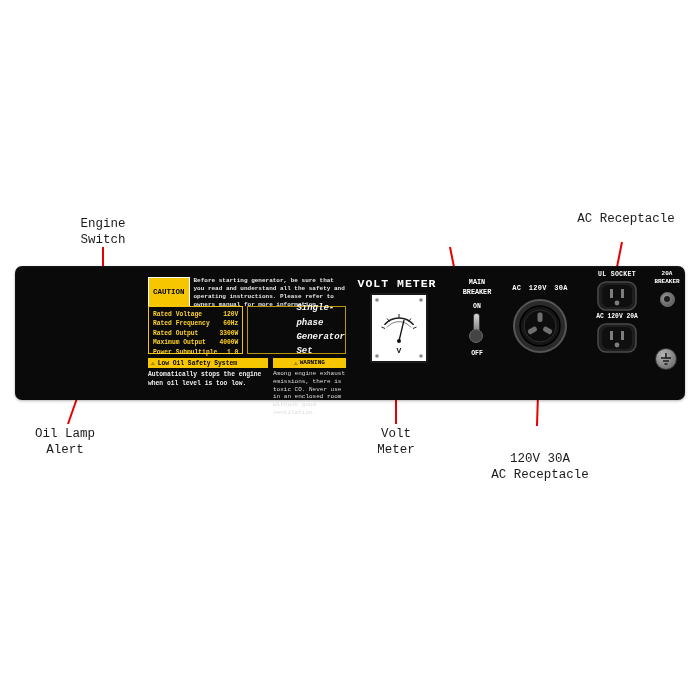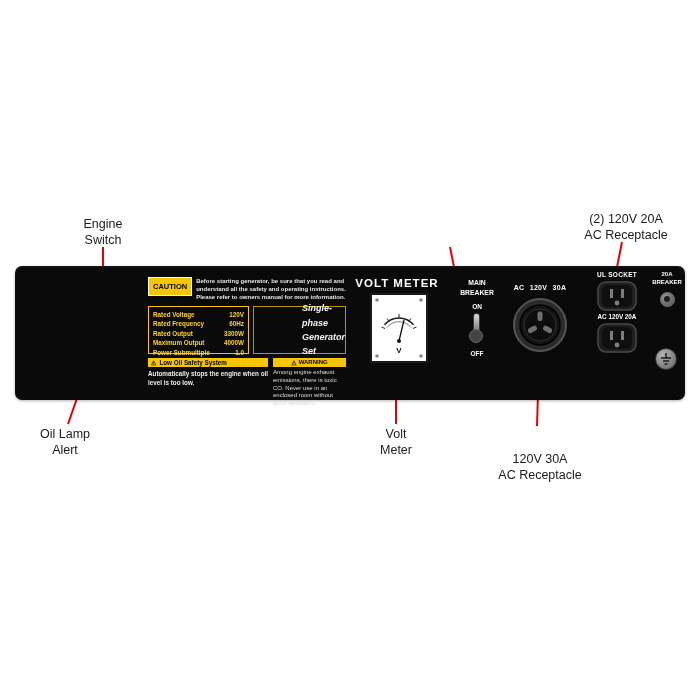--- a/index.html
+++ b/index.html
@@ -1,19 +1,19 @@
 <!DOCTYPE html>
 <html><head>
 <meta charset="utf-8">
 <style>
   * { margin:0; padding:0; box-sizing:border-box; }
   body { background:#fff; }
   .stage {
     position:relative; width:700px; height:700px; background:#ffffff; overflow:hidden;
-    font-family:Liberation Sans, sans-serif;
+    font-family:Liberation Mono, monospace;
   }
   
   .callout {
     position:absolute; text-align:center; font-size:12.5px; color:#1a1a1a; line-height:1.3;
   }
   #co-engine  { left:53px;  top:216px; width:100px; }
   #co-circuit { left:400px; top:216px; width:100px; }
   #co-20a     { left:565px; top:211px; width:122px; }
   #co-oil     { left:15px;  top:426px; width:100px; }
   #co-volt    { left:346px; top:426px; width:100px; }
@@ -51,21 +51,21 @@
   }
   .low-oil-label {
     position:absolute; bottom:3px; width:100%; text-align:center;
     font-size:6.5px; letter-spacing:0.4px; color:#fff; font-weight:bold;
   }
   
   .caution-area { position:absolute; left:133px; top:11px; width:198px; height:118px; }
   .caution-row { display:flex; gap:4px; align-items:flex-start; height:27px; }
   .badge {
     background:#f6c700; color:#000; font-weight:bold; font-size:7.5px;
-    padding:4px 4px; border:1px solid #fff; white-space:nowrap;
+    padding:10px 4px; border:1px solid #fff; white-space:nowrap;
   }
   .caution-text { flex:1; font-size:6px; color:#e6e6e6; line-height:1.35; font-weight:bold; }
   .mid-row { display:flex; gap:4px; margin-top:2px; height:48px; }
   .spec-table { width:106px; border:1px solid #f6c700; padding:3px 4px; }
   .spec-row { display:flex; justify-content:space-between; font-size:6.3px; color:#ffd427; font-weight:bold; line-height:1.5; }
   .gen-set {
     flex:1; border:1px solid rgba(246,199,0,0.75); display:flex; flex-direction:column;
     justify-content:center; align-items:center; font-style:italic; font-weight:bold;
     color:#f5f5f5; font-size:9px; line-height:1.6;padding-left:48px;
   }
@@ -142,21 +142,20 @@
     <line x1="68" y1="424" x2="90" y2="361"></line>
     <line x1="396" y1="424" x2="396" y2="367"></line>
     <line x1="537" y1="426" x2="539" y2="360"></line>
   </svg>
 
   <div class="callout" id="co-engine">
     <div>Engine</div>
     <div>Switch</div>
   </div>
   <div class="callout" id="co-20a">
-    <div>(2) 120V 20A</div>
     <div>AC Receptacle</div>
   </div>
   <div class="callout" id="co-volt">
     <div>Volt</div>
     <div>Meter</div>
   </div>
   <div class="callout" id="co-oil">
     <div>Oil Lamp</div>
     <div>Alert</div>
   </div>

